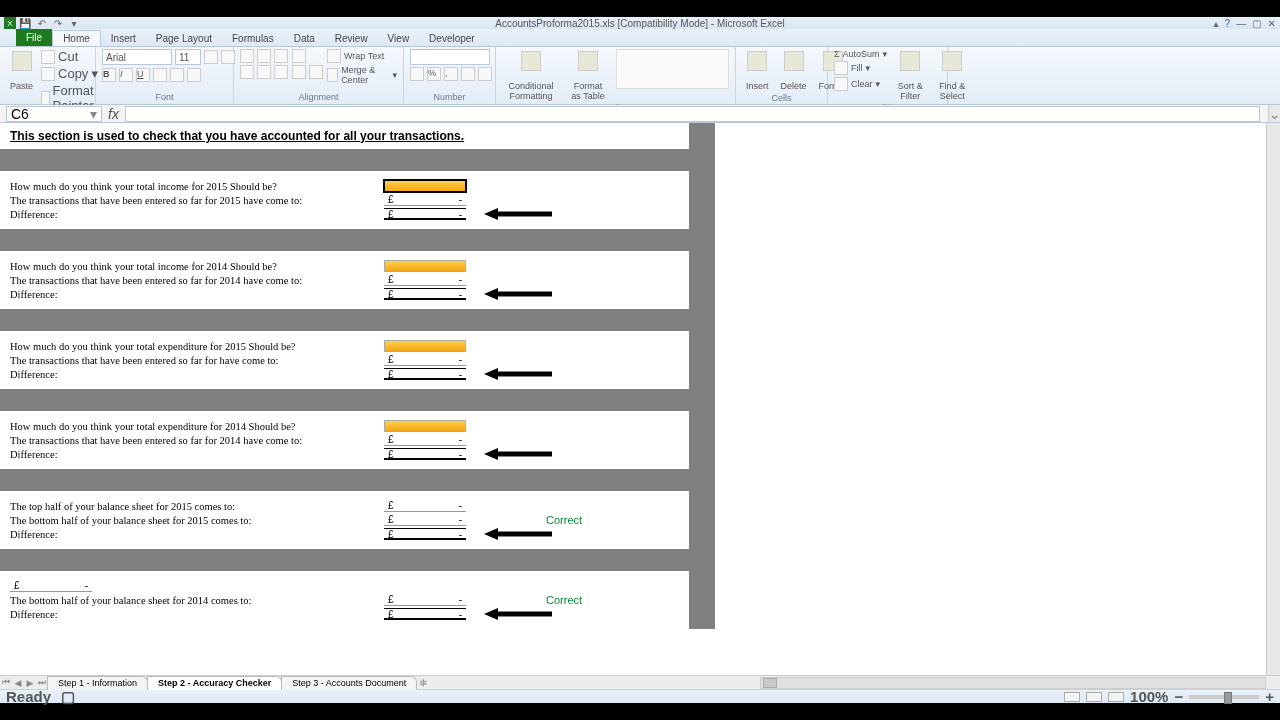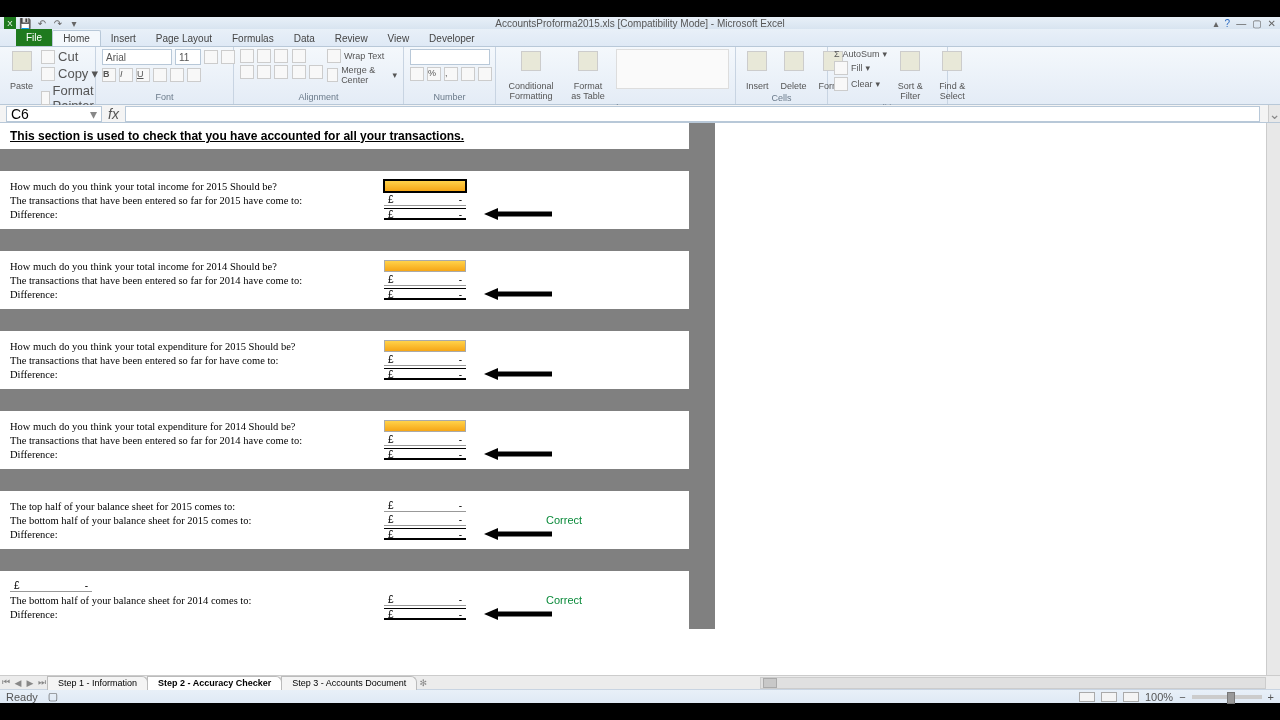--- a/index.html
+++ b/index.html
@@ -64,21 +64,21 @@
 
 
 .sheetbar { height:14px; background:#ececec; border-top:1px solid #ccc; display:flex; align-items:center; font-size:9px; position:relative; }
 .navbtn { width:12px; text-align:center; color:#888; }
 .wstab { padding:0 10px; height:14px; display:flex; align-items:center; border:1px solid #bbb; border-bottom:none; background:#f4f4f4; border-radius:0 6px 0 0; margin-left:-1px; }
 .wstab.active { background:#fff; font-weight:bold; }
 .hscroll { position:absolute; right:14px; left:760px; height:12px; top:1px; background:#e0e0e0; border:1px solid #ccc; }
 .hscroll .thumb { position:absolute; left:2px; width:14px; top:0; bottom:0; background:#c8c8c8; border:1px solid #aaa; }
 
 
-.status { height:14px; background:linear-gradient(#e8f0f8,#dfe9f5); border-top:1px solid #c8d4e2; display:flex; align-items:center; font-size:11px; color:#555; padding:0 6px; }
+.status { height:14px; background:linear-gradient(#e8f0f8,#dfe9f5); border-top:1px solid #c8d4e2; display:flex; align-items:center; font-size:15px; color:#555; padding:0 6px;font-weight:bold; }
 .status .right { margin-left:auto; display:flex; align-items:center; gap:6px; }
 .viewbtn { width:16px; height:10px; border:1px solid #aaa; background:#f4f4f4; }
 .zoomslider { width:70px; height:4px; background:#ccc; position:relative; }
 .zoomslider::after { content:""; position:absolute; left:50%; top:-3px; width:6px; height:10px; background:#999; border:1px solid #777; }
 </style>
 </head>
 <body>
 
 <div class="app">
 

